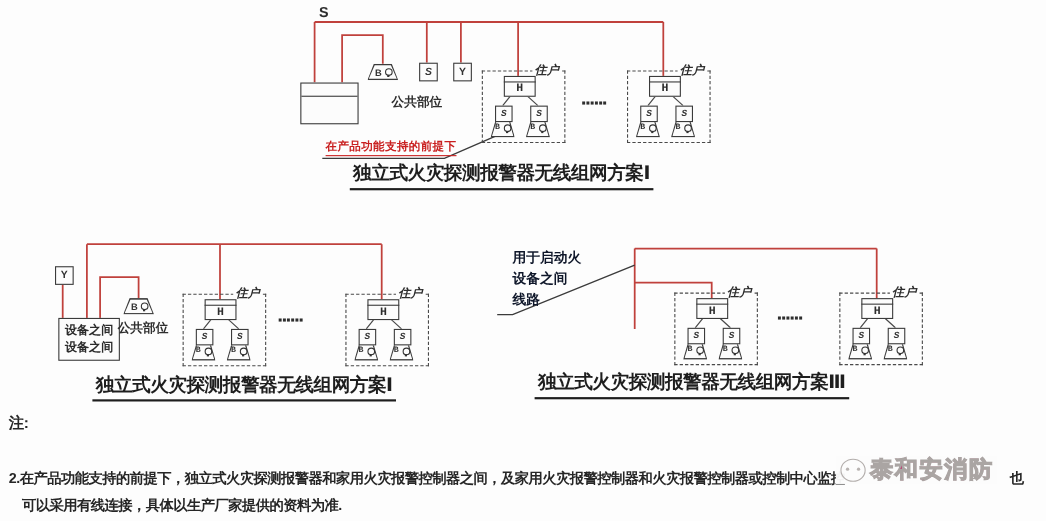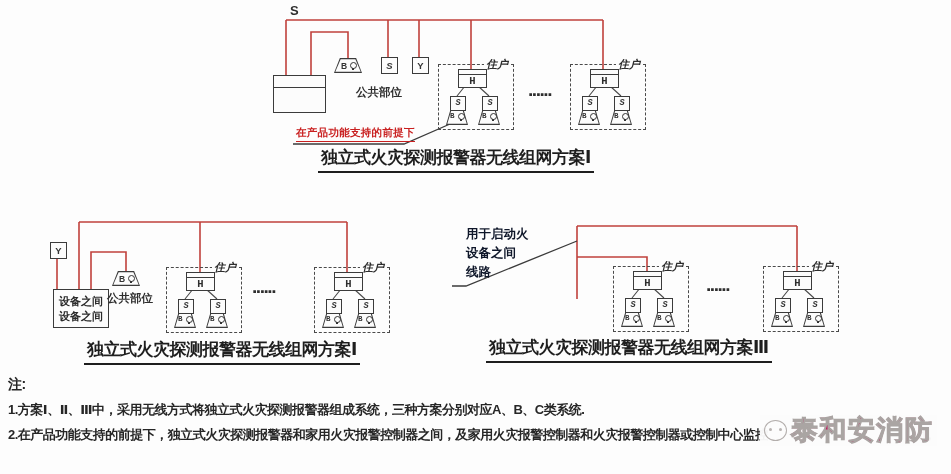--- a/index.html
+++ b/index.html
@@ -64,21 +64,21 @@
   .note{position:absolute;font-size:13px;font-weight:600;letter-spacing:-0.5px;color:#262626;white-space:nowrap;}
   .note-h{font-size:14px;}
   .covered{position:relative;display:inline-block;width:150px;height:17px;overflow:visible;vertical-align:bottom;}
   .covered-text{color:transparent;}
   .watermark{position:absolute;left:-8px;top:-12px;display:flex;align-items:center;
              background:rgba(252,252,252,0.96);padding:2px 4px;white-space:nowrap;}
   .wm-logo{display:inline-block;width:21px;height:19px;border:1.6px solid #b3aeac;border-radius:50%;
            margin-right:4px;position:relative;}
   .wm-logo::before{content:"";position:absolute;left:4px;top:7px;width:3px;height:3px;border-radius:50%;background:#b8b3b1;}
   .wm-logo::after{content:"";position:absolute;right:4px;top:7px;width:3px;height:3px;border-radius:50%;background:#b8b3b1;}
-  .wm-text{font-size:27px;font-weight:700;letter-spacing:1.5px;font-style:normal;
+  .wm-text{font-size:21px;font-weight:700;letter-spacing:1.5px;font-style:normal;
            color:#be185d;-webkit-text-stroke:1px #aaa5a3;line-height:1;text-align:right;}
 </style>
 </head>
 <body>
 
 <div id="canvas">
 
   <svg class="overlay" width="951" height="474" viewBox="0 0 951 474">
 
     <path d="M286 20 H603 M286 20 V75 M311 75 V32 H348 V58 M388 20 V57 M419 20 V57 M471 20 V69 M603 20 V69" fill="none" stroke="#c0413c" stroke-width="1.6"></path>
@@ -307,21 +307,21 @@
         <i class="fill"></i>
           <span class="gb">B</span>
         <i class="bulb"></i>
       </div>
     </div>
   </div>
 
   <div class="title" style="left:486px;top:336px;">独立式火灾探测报警器无线组网方案Ⅲ</div>
 
   <div class="note note-h" style="left:8px;top:376px;">注:</div>
-  <div class="note" style="left:8px;top:401px;">1.方案Ⅰ、Ⅱ、Ⅲ中，采用无线方式将独立式火灾探测报警器组成系统，三种方案分别对应A、B、C类系统.</div>
   <div class="note" style="left:8px;top:426px;">
     <span>2.在产品功能支持的前提下，独立式火灾探测报警器和家用火灾报警控制器之间，及家用火灾报警控制器和火灾报警控制器或控制中心监控</span><span class="covered"><span class="covered-text">设备之间</span><span class="watermark">
           <i class="wm-logo"></i>
           <b class="wm-text">泰和安消防</b>
         </span></span><span>也</span>
   </div>
+  <div class="note" style="left:20px;top:451px;">可以采用有线连接，具体以生产厂家提供的资料为准.</div>
 
 </div>
 
 </body></html>

